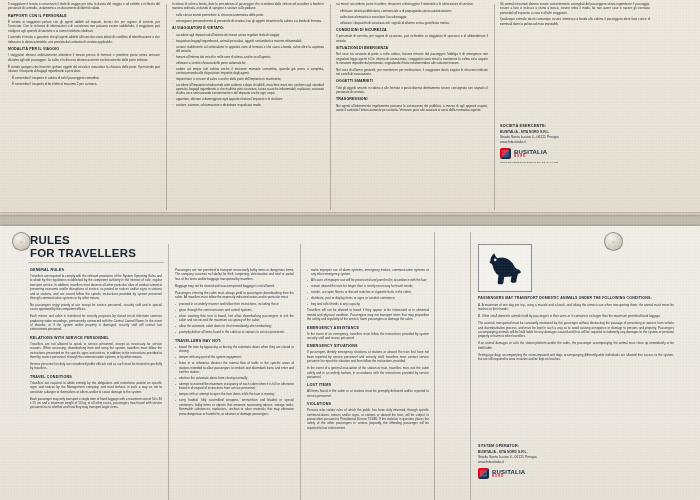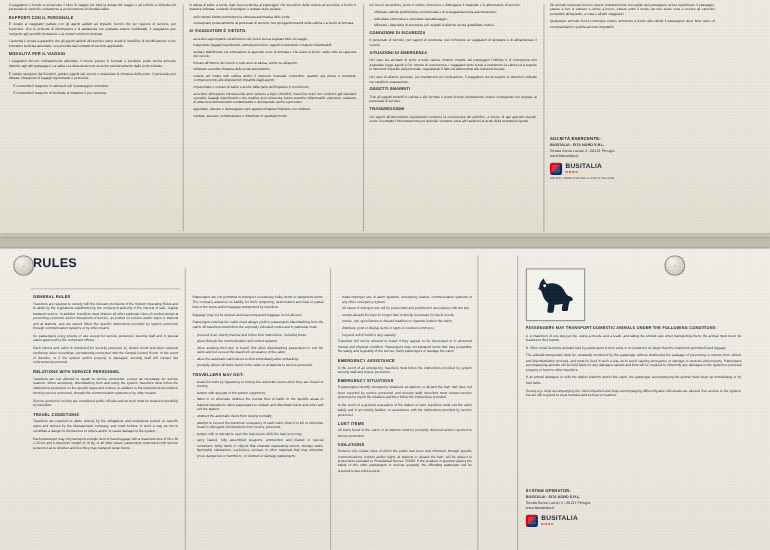--- a/index.html
+++ b/index.html
@@ -197,20 +197,21 @@
 
 <div class="poster-bottom">
 
   <div class="vline" style="left:168px;top:18px;height:262px;"></div>
   <div class="vline" style="left:300px;top:18px;height:262px;"></div>
   <div class="vline" style="left:434px;top:6px;height:274px;"></div>
   <div class="vline" style="left:470px;top:6px;height:274px;"></div>
 
   <div style="position:absolute;left:30px;top:8px;width:130px;">
     <div class="title-en">RULES</div>
+    <div class="title-en">FOR TRAVELLERS</div>
   </div>
   <div class="hline" style="left:28px;top:36px;width:136px;"></div>
 
   <div style="position:absolute;left:30px;top:42px;width:132px;">
     <div class="h-en" style="margin-top:0;">GENERAL RULES</div>
     <div class="p-en">Travellers are required to comply with the relevant provisions of the System Operating Rules and to abide by the regulations established by the competent authority in the interest of safe, regular transport service. In addition, travellers must observe all other particular rules of conduct aimed at preventing economic and/or disruptions of service, as posted on notices and/or signs in stations and at stations, and are issued follow the specific instructions provided by system personnel through communication systems or by other means.</div>
     <div class="p-en">No passengers enjoy priority of use except for service personnel, security staff and in special cases approved by the competent offices.</div>
     <div class="p-en">Each minors and cabin is monitored for security purposes by closed circuit television cameras producing video recordings, permanently connected with the Central Control Room. In the event of disorder, or if the system and/or property is damaged, security staff will contact law enforcement personnel.</div>
 
     <div class="h-en">RELATIONS WITH SERVICE PERSONNEL</div>

